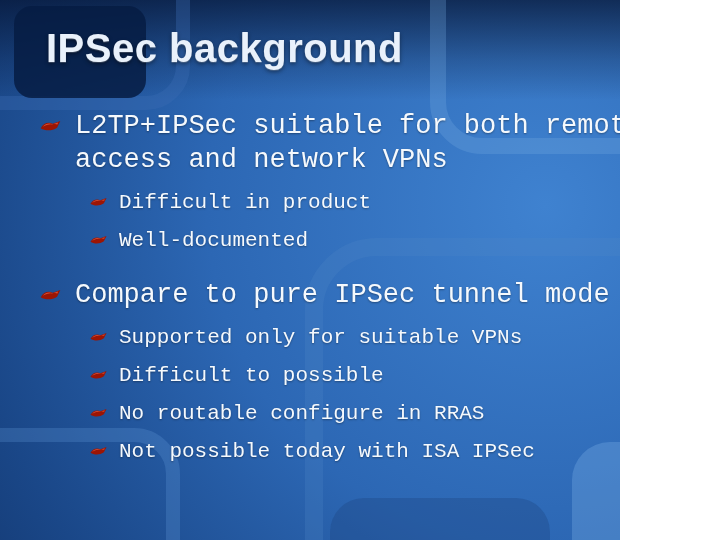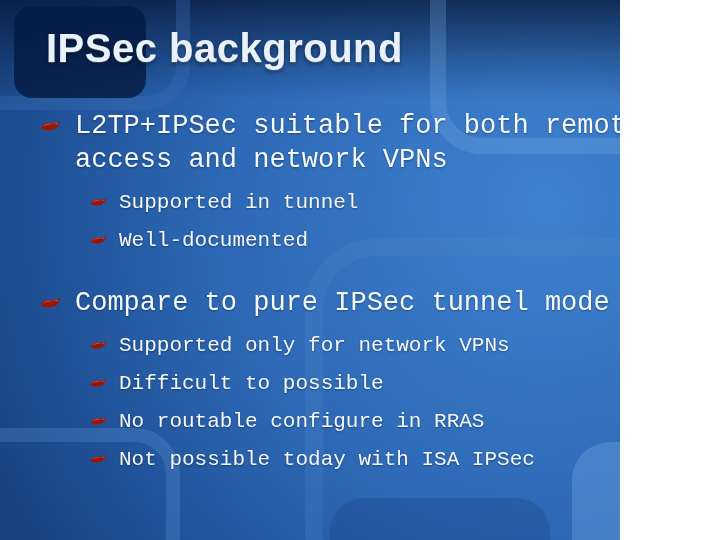--- a/index.html
+++ b/index.html
@@ -60,21 +60,21 @@
     font-family:Liberation Mono, monospace;
   }
   .row{display:flex;align-items:flex-start;}
   .row .txt{display:block;}
   .lvl1{margin-bottom:12px;}
   .lvl1 .txt{
     font-size:27px;line-height:1.25;max-width:570px;
     text-shadow:0 1px 2px rgba(0,0,0,.35);
   }
   .lvl1 .bullet-wrap{margin:10px 14px 0 0;}
-  .lvl1.spaced{margin-top:34px;}
+  .lvl1.spaced{margin-top:26px;}
   .lvl2{margin-left:50px;margin-bottom:13px;}
   .lvl2 .txt{
     font-size:21px;line-height:1.2;
     text-shadow:0 1px 2px rgba(0,0,0,.35);
   }
   .lvl2 .bullet-wrap{margin:7px 12px 0 0;}
   .bullet-wrap{flex:0 0 auto;line-height:0;}
 </style>
 </head>
 <body>
@@ -104,21 +104,21 @@
       <span class="txt">L2TP+IPSec suitable for both remote access and network VPNs</span>
     </div>
 
     <div class="row lvl2">
       <span class="bullet-wrap">
         <svg width="17" height="10" viewBox="0 0 19 11">
             <path d="M0.5 7.5 C3 3 7.5 1.5 11.5 3.5 L18.5 1 L15.5 7 C10.5 10.5 4.5 10 0.5 7.5 Z" fill="#9c1504"></path>
             <path d="M2.5 6.2 C5 3.2 8.5 2.6 11.5 4 L16.5 2.4 L15.8 4.2 C11 3.2 6.5 4 2.5 6.2 Z" fill="#e05a40" opacity="0.85"></path>
           </svg>
       </span>
-      <span class="txt">Supported in tunnel</span>
+      <span class="txt">Difficult in product</span>
     </div>
 
     <div class="row lvl2">
       <span class="bullet-wrap">
         <svg width="17" height="10" viewBox="0 0 19 11">
             <path d="M0.5 7.5 C3 3 7.5 1.5 11.5 3.5 L18.5 1 L15.5 7 C10.5 10.5 4.5 10 0.5 7.5 Z" fill="#9c1504"></path>
             <path d="M2.5 6.2 C5 3.2 8.5 2.6 11.5 4 L16.5 2.4 L15.8 4.2 C11 3.2 6.5 4 2.5 6.2 Z" fill="#e05a40" opacity="0.85"></path>
           </svg>
       </span>
       <span class="txt">Well-documented</span>
@@ -134,21 +134,21 @@
       <span class="txt">Compare to pure IPSec tunnel mode</span>
     </div>
 
     <div class="row lvl2">
       <span class="bullet-wrap">
         <svg width="17" height="10" viewBox="0 0 19 11">
             <path d="M0.5 7.5 C3 3 7.5 1.5 11.5 3.5 L18.5 1 L15.5 7 C10.5 10.5 4.5 10 0.5 7.5 Z" fill="#9c1504"></path>
             <path d="M2.5 6.2 C5 3.2 8.5 2.6 11.5 4 L16.5 2.4 L15.8 4.2 C11 3.2 6.5 4 2.5 6.2 Z" fill="#e05a40" opacity="0.85"></path>
           </svg>
       </span>
-      <span class="txt">Supported only for network VPNs</span>
+      <span class="txt">Supported only for suitable VPNs</span>
     </div>
 
     <div class="row lvl2">
       <span class="bullet-wrap">
         <svg width="17" height="10" viewBox="0 0 19 11">
             <path d="M0.5 7.5 C3 3 7.5 1.5 11.5 3.5 L18.5 1 L15.5 7 C10.5 10.5 4.5 10 0.5 7.5 Z" fill="#9c1504"></path>
             <path d="M2.5 6.2 C5 3.2 8.5 2.6 11.5 4 L16.5 2.4 L15.8 4.2 C11 3.2 6.5 4 2.5 6.2 Z" fill="#e05a40" opacity="0.85"></path>
           </svg>
       </span>
       <span class="txt">Difficult to possible</span>

